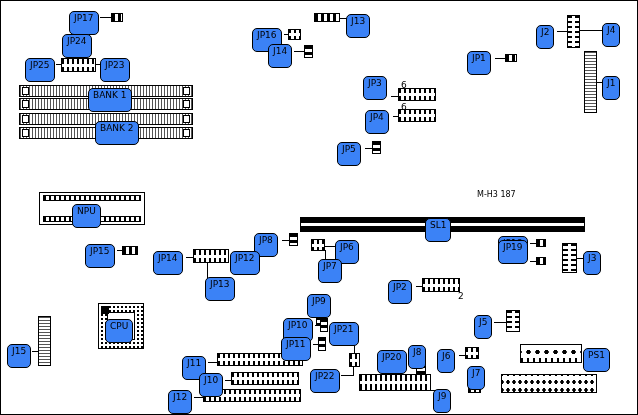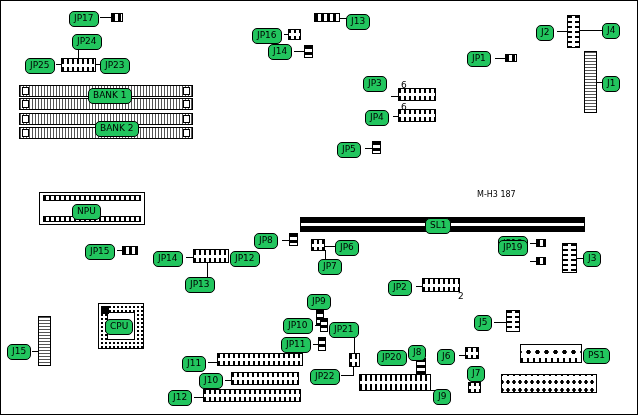--- a/index.html
+++ b/index.html
@@ -1,20 +1,20 @@
 <!DOCTYPE html>
 <html><head>
 <meta charset="utf-8">
 <style>
   * { margin:0; padding:0; box-sizing:border-box; }
   body { background:#fff; font-family:"DejaVu Sans", sans-serif; }
   .board { position:relative; width:638px; height:415px; background:#fff;
            border:1px solid #000; overflow:hidden; }
-  .lbl { position:absolute; border:1px solid #000; border-radius:5px; background:#22c55e;
-         font-size:9px; line-height:12px; height:16px; padding:0 4px;
+  .lbl { position:absolute; border:1px solid #000; border-radius:5px; background:#3b82f6;
+         font-size:9px; line-height:12px; height:24px; padding:0 4px;
          white-space:nowrap; color:#000; z-index:4; }
   .txt { position:absolute; font-size:9px; color:#000; z-index:3; }
   .line { position:absolute; background:#000; z-index:1; }
   .jumper-h { position:absolute; border:1px solid #000; z-index:2;
     background:repeating-linear-gradient(90deg,#000 0 3px,#fff 3px 6px); }
   .jumper-v { position:absolute; border:1px solid #000; z-index:2;
     background:repeating-linear-gradient(180deg,#000 0 3px,#fff 3px 6px); }
   .pingrid { position:absolute; border:1px solid #000; z-index:2;
     background-image:linear-gradient(#fff,#fff),repeating-linear-gradient(90deg,#000 0 2px,#fff 2px 5px);
     background-size:100% 3px,auto; background-position:0 center,0 0;
@@ -148,38 +148,38 @@
   <div class="line" style="left:31px;top:350px;width:7px;height:1px"></div>
   <div class="line" style="left:207px;top:361px;width:10px;height:1px"></div>
   <div class="line" style="left:224px;top:379px;width:7px;height:1px"></div>
   <div class="line" style="left:193px;top:396px;width:10px;height:1px"></div>
   <div class="line" style="left:408px;top:356px;width:8px;height:1px"></div>
   <div class="line" style="left:458px;top:354px;width:7px;height:1px"></div>
   <div class="line" style="left:473px;top:378px;width:1px;height:4px"></div>
   <div class="line" style="left:428px;top:389px;width:7px;height:1px"></div>
 
   <div class="lbl" style="left:68px;top:10px">JP17</div>
-  <div class="lbl" style="left:71px;top:33px">JP24</div>
+  <div class="lbl" style="left:61px;top:33px">JP24</div>
   <div class="lbl" style="left:24px;top:57px">JP25</div>
   <div class="lbl" style="left:99px;top:57px">JP23</div>
   <div class="lbl" style="left:251px;top:27px">JP16</div>
   <div class="lbl" style="left:345px;top:13px">J13</div>
   <div class="lbl" style="left:267px;top:43px">J14</div>
   <div class="lbl" style="left:535px;top:24px">J2</div>
   <div class="lbl" style="left:601px;top:22px">J4</div>
   <div class="lbl" style="left:466px;top:50px">JP1</div>
   <div class="lbl" style="left:601px;top:75px">J1</div>
   <div class="lbl" style="left:362px;top:75px">JP3</div>
   <div class="lbl" style="left:364px;top:109px">JP4</div>
   <div class="lbl" style="left:336px;top:141px">JP5</div>
   <div class="lbl" style="left:253px;top:232px">JP8</div>
   <div class="lbl" style="left:84px;top:243px">JP15</div>
   <div class="lbl" style="left:152px;top:250px">JP14</div>
   <div class="lbl" style="left:229px;top:250px">JP12</div>
-  <div class="lbl" style="left:184px;top:276px">JP13</div>
+  <div class="lbl" style="left:204px;top:276px">JP13</div>
   <div class="lbl" style="left:334px;top:239px">JP6</div>
   <div class="lbl" style="left:317px;top:258px">JP7</div>
   <div class="lbl" style="left:497px;top:235px">JP18</div>
   <div class="lbl" style="left:497px;top:239px">JP19</div>
   <div class="lbl" style="left:582px;top:250px">J3</div>
   <div class="lbl" style="left:387px;top:279px">JP2</div>
   <div class="lbl" style="left:306px;top:293px">JP9</div>
   <div class="lbl" style="left:282px;top:317px">JP10</div>
   <div class="lbl" style="left:280px;top:336px">JP11</div>
   <div class="lbl" style="left:328px;top:321px">JP21</div>

